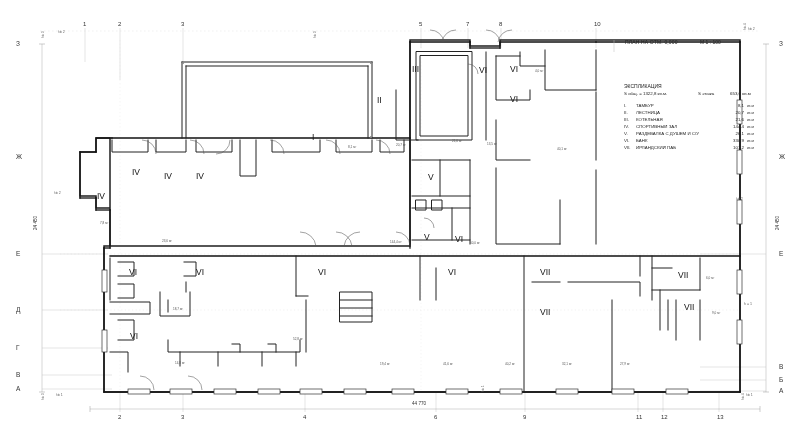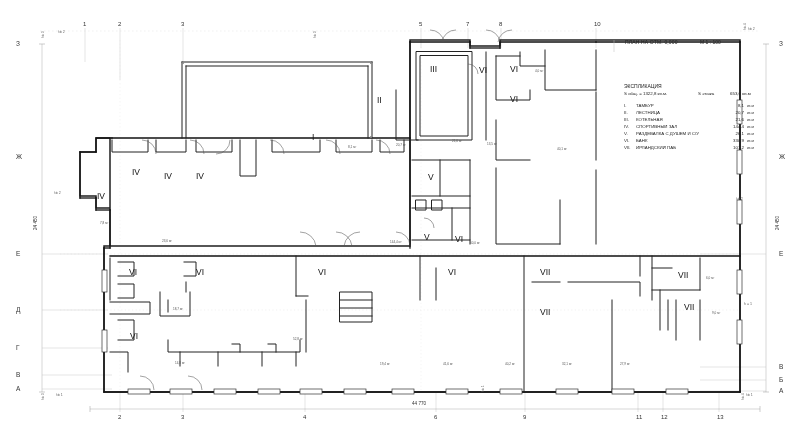--- a/index.html
+++ b/index.html
@@ -338,21 +338,21 @@
           <span class="exp-row" style="width:84px">ИРЛАНДСКИЙ ПАБ</span>
           <span class="exp-val" style="width:24px">101,2</span>
           <span class="exp-un" style="padding-left:3px">кв.м</span>
         </div>
       </div>
   </div>
 
   <div id="room-labels">
       <div class="txt room" style="left: 312px; top: 133px;">I</div>
       <div class="txt room" style="left: 377px; top: 96px;">II</div>
-      <div class="txt room" style="left: 430px; top: 65px;">III</div>
+      <div class="txt room" style="left: 412px; top: 65px;">III</div>
       <div class="txt room" style="left: 132px; top: 168px;">IV</div>
       <div class="txt room" style="left: 164px; top: 172px;">IV</div>
       <div class="txt room" style="left: 196px; top: 172px;">IV</div>
       <div class="txt room" style="left: 97px; top: 192px;">IV</div>
       <div class="txt room" style="left: 428px; top: 173px;">V</div>
       <div class="txt room" style="left: 424px; top: 233px;">V</div>
       <div class="txt room" style="left: 479px; top: 66px;">VI</div>
       <div class="txt room" style="left: 510px; top: 65px;">VI</div>
       <div class="txt room" style="left: 510px; top: 95px;">VI</div>
       <div class="txt room" style="left: 455px; top: 235px;">VI</div>

